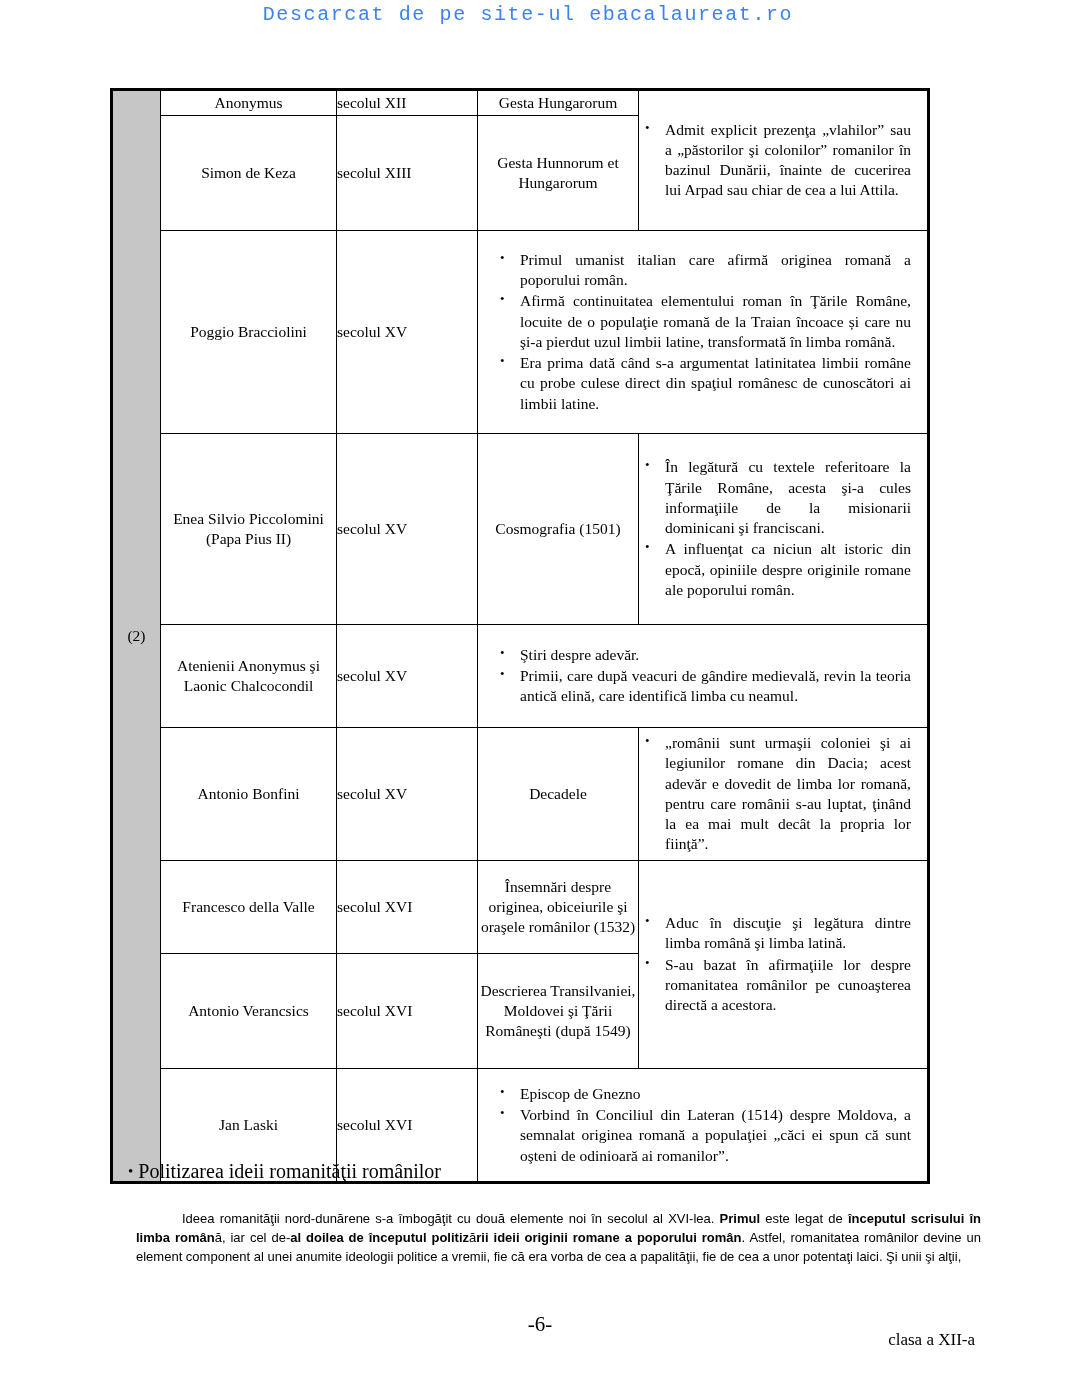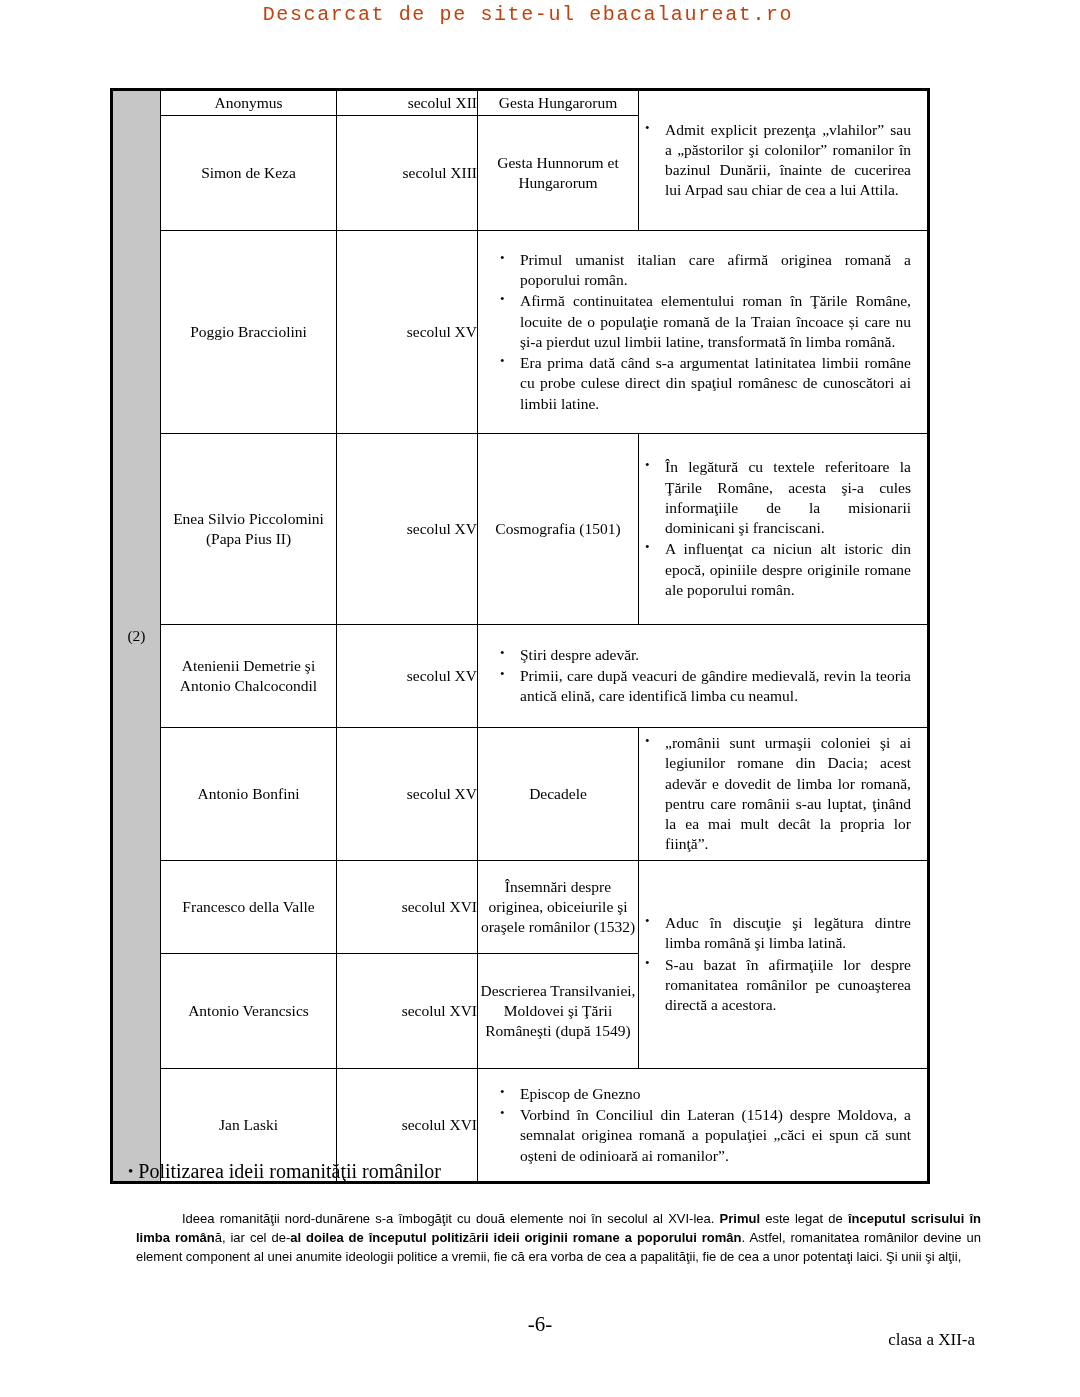--- a/index.html
+++ b/index.html
@@ -19,21 +19,21 @@
   
   .watermark {
     position: absolute;
     top: 3px;
     left: 0;
     width: 1056px;
     text-align: center;
     font-family: "Liberation Mono", "DejaVu Sans Mono", monospace;
     font-size: 20px;
     letter-spacing: 1.6px;
-    color: #c2410c;
+    color: #3b82f6;
     white-space: pre;
   }
 
   
   .table-wrap {
     position: absolute;
     left: 110px;
     top: 88px;
     width: 820px;
   }
@@ -54,21 +54,21 @@
     background: #c6c6c6;
     border-right: 3px solid #000;
     border-top: 0;
     border-bottom: 0;
     text-align: center;
     vertical-align: middle;
     font-size: 19px;
     width: 47px;
   }
   td.c-name  { width: 175px; text-align: center; }
-  td.c-cent  { width: 140px; text-align: right; }
+  td.c-cent  { width: 140px; text-align: left; }
   td.c-work  { width: 160px; text-align: center; }
   td.c-desc  { padding: 5px 8px 5px 4px; }
 
   
   ul.bl {
     list-style: none;
     margin: 0;
     padding: 0;
   }
   ul.bl > li {
@@ -173,21 +173,21 @@
       <td class="c-work">Cosmografia (1501)</td>
       <td class="c-desc">
         <ul class="bl">
           <li>În legătură cu textele referitoare la Ţările Române, acesta şi-a cules informaţiile de la misionarii dominicani şi franciscani.</li>
           <li>A influenţat ca niciun alt istoric din epocă, opiniile despre originile  romane ale poporului român.</li>
         </ul>
       </td>
     </tr>
 
     <tr>
-      <td class="c-name" style="height:98px">Atenienii Demetrie şi Antonio Chalcocondil</td>
+      <td class="c-name" style="height:98px">Atenienii Anonymus şi Laonic Chalcocondil</td>
       <td class="c-cent">secolul XV</td>
       <td class="c-desc" colspan="2">
         <ul class="bl wide">
           <li class="nojust">Ştiri despre adevăr.</li>
           <li>Primii, care după veacuri de gândire medievală, revin la teoria antică elină, care identifică limba cu neamul.</li>
         </ul>
       </td>
     </tr>
 
     <tr>

